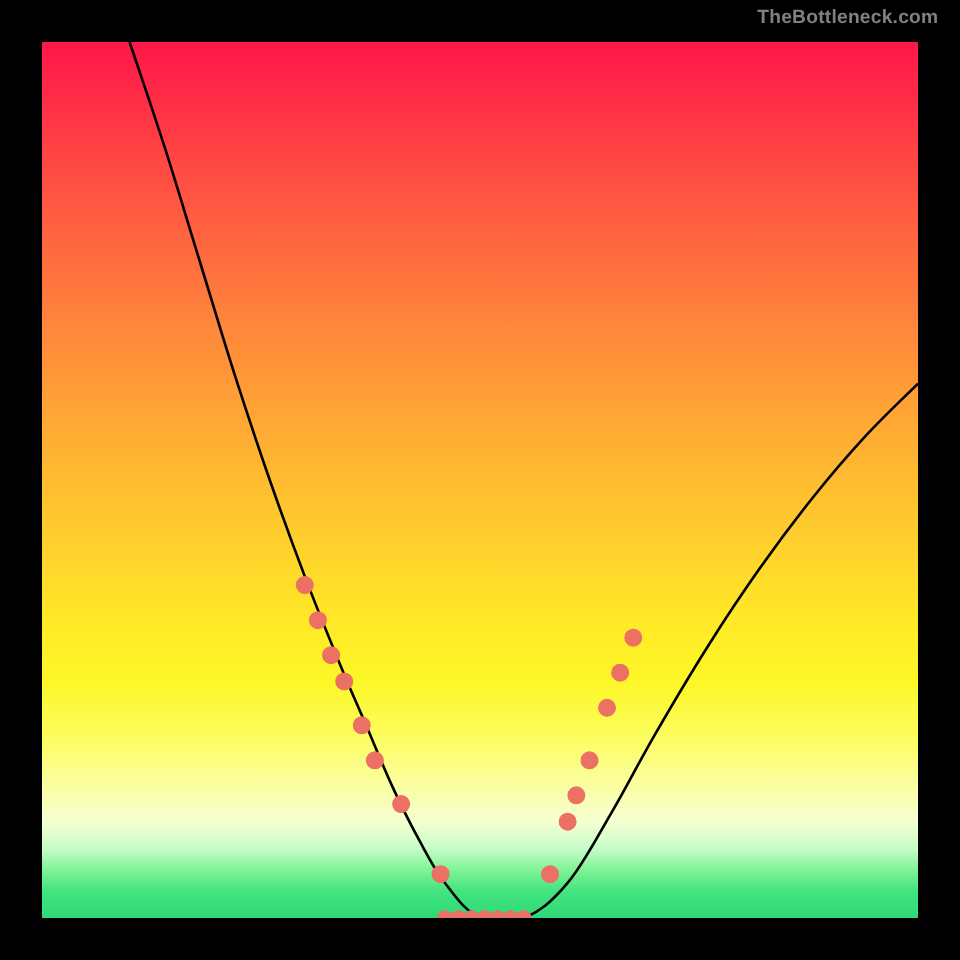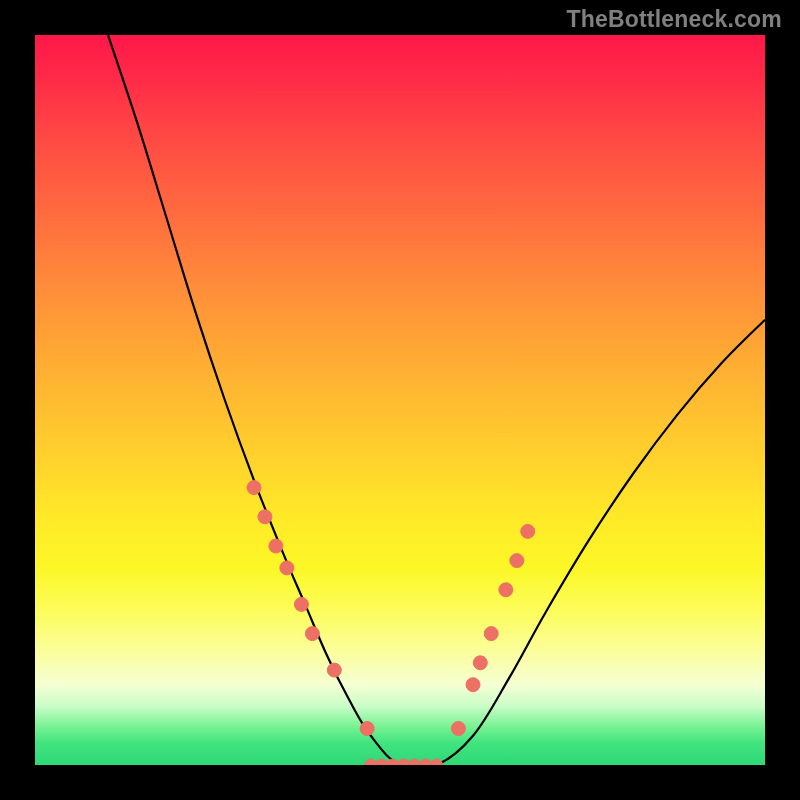--- a/index.html
+++ b/index.html
@@ -50,21 +50,21 @@
   }
   svg.curve {
     position: absolute;
     inset: 0;
   }
   .watermark {
     position: absolute;
     top: 6px;
     right: 18px;
     color: #808080;
-    font-size: 23px;
+    font-size: 16px;
     font-weight: 600;
     letter-spacing: 0.2px;
   }
 </style>
 </head>
 <body>
 
 <div class="stage">
   <div class="plot">
     <div class="gradient"></div>

